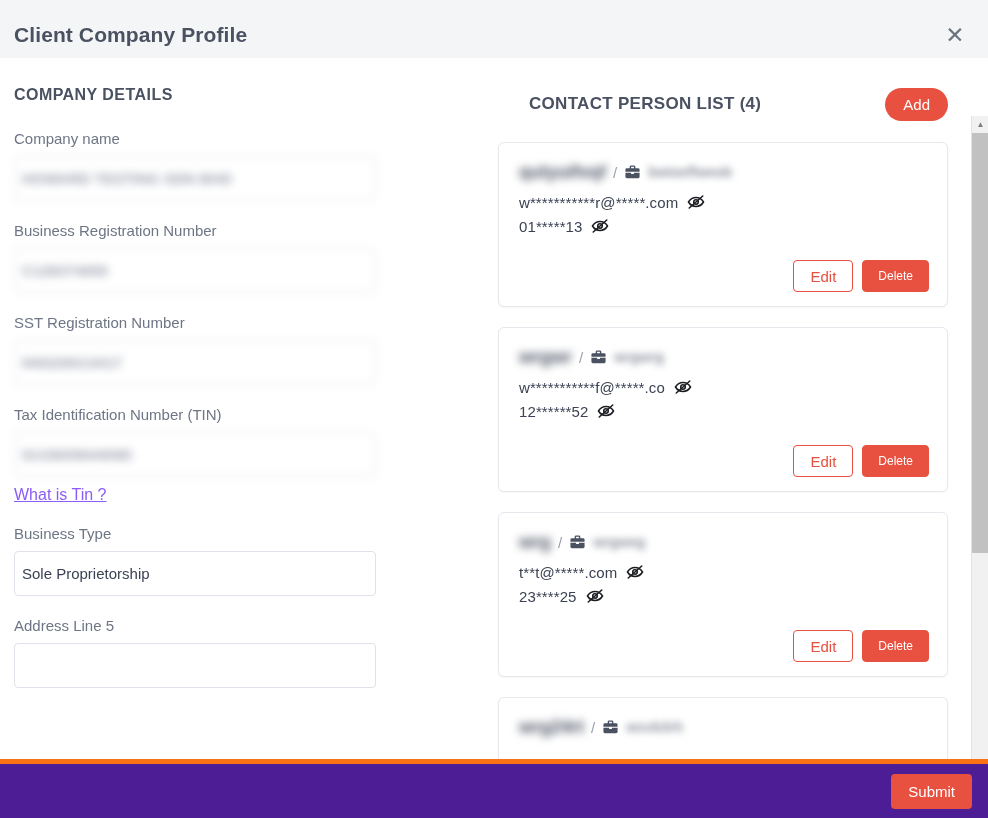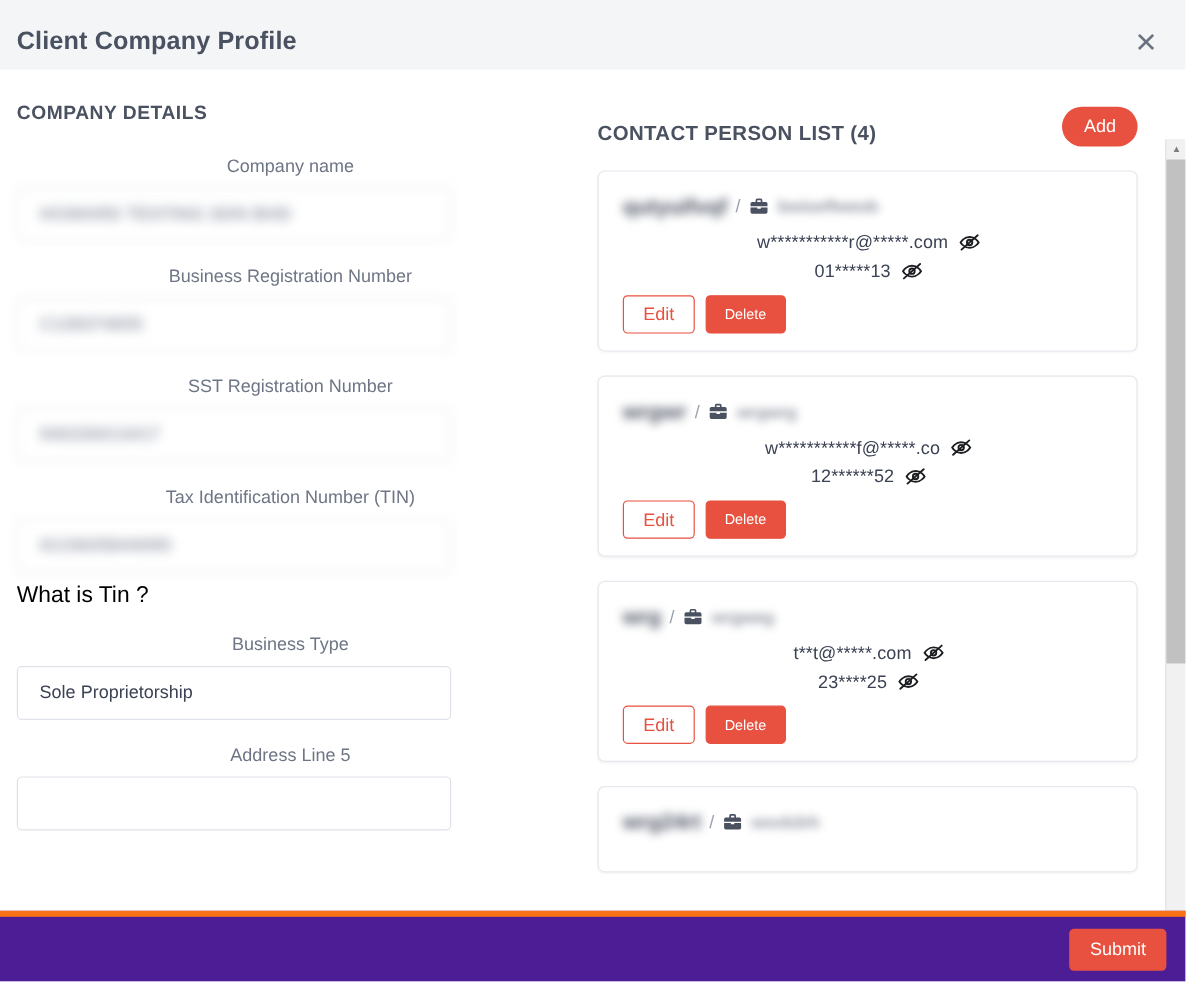--- a/index.html
+++ b/index.html
@@ -74,61 +74,62 @@
     color: #4a5161;
     letter-spacing: 0.45px;
     margin: 0 0 26px 0;
   }
   .field { margin-bottom: 21px; }
   .field-label {
     display: block;
     font-size: 15px;
     color: #6e7585;
     margin-bottom: 9px;
-    text-align: center;
   }
   .field-input {
     width: 362px;
     height: 45px;
     border: 1px solid #dfe2e8;
     border-radius: 4px;
-    padding: 0 18px;
+    padding: 0 7px;
     font-size: 15px;
     color: #3b4253;
     background: #ffffff;
     font-family: "Liberation Sans", sans-serif;
     outline: none;
   }
   .field-input.redacted {
     color: #9aa0ad;
     filter: blur(4.5px);
     font-weight: 600;
   }
   .help-link {
     display: inline-block;
     margin-top: 9px;
-    font-size: 19px;
-    color: #000000;
+    font-size: 16px;
+    color: #8b5cf6;
+    text-decoration: underline;
     cursor: pointer;
   }
 
   
   .right-col {
     flex: 1;
     padding: 28px 12px 0 4px;
     background: #ffffff;
     position: relative;
   }
   .right-head {
     display: flex;
-    align-items: flex-end;
+    align-items: center;
     justify-content: space-between;
     padding: 0 0 0 0;
     margin-bottom: 20px;
     height: 36px;
+    margin-left: 31px;
   }
   .right-title {
     font-size: 17px;
     font-weight: 700;
     color: #4a5161;
     letter-spacing: 0.3px;
   }
   .add-btn {
     background: #e8503f;
     color: #ffffff;
@@ -175,32 +176,32 @@
     font-weight: 600;
   }
   .masked-row {
     display: flex;
     align-items: center;
     gap: 9px;
     margin-bottom: 6px;
     font-size: 15px;
     color: #3b4253;
     letter-spacing: 0.1px;
-    justify-content: center;
   }
   .eye-off-icon {
     display: inline-flex;
     align-items: center;
     cursor: pointer;
     color: #1b1d21;
   }
   .card-actions {
     display: flex;
+    justify-content: flex-end;
     gap: 9px;
-    margin-top: 11px;
+    margin-top: 25px;
   }
   .btn-edit {
     background: #ffffff;
     color: #e8503f;
     border: 1px solid #e8503f;
     border-radius: 4px;
     height: 32px;
     padding: 0 16px;
     font-size: 15px;
     cursor: pointer;

